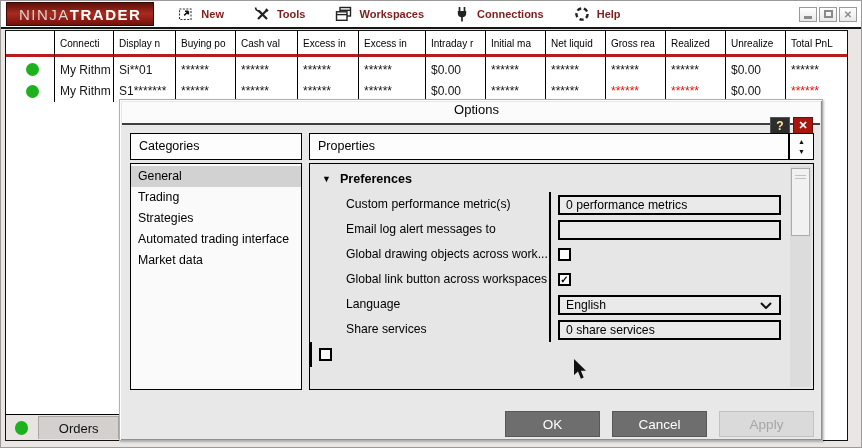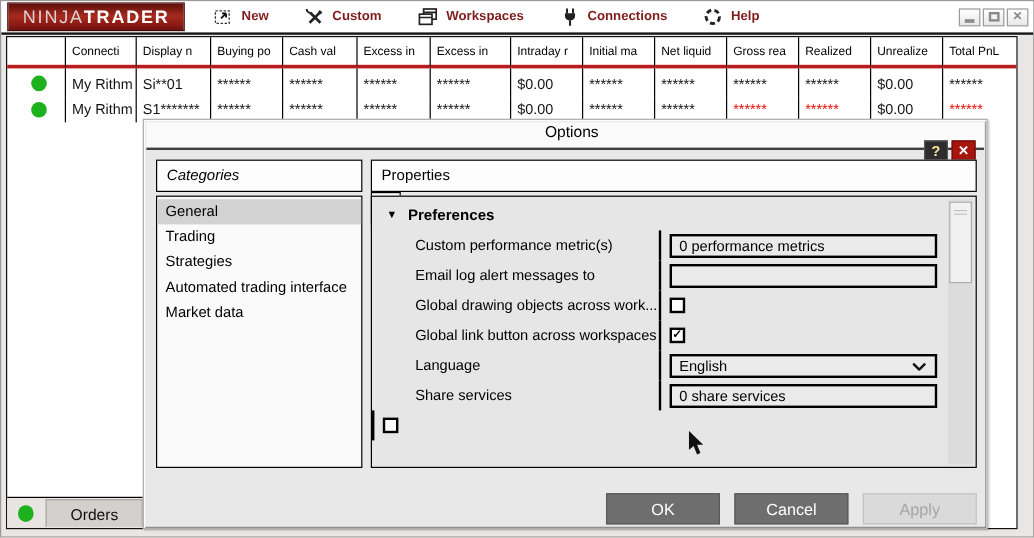--- a/index.html
+++ b/index.html
@@ -40,28 +40,28 @@
   
   .dialog { position:absolute; left:118px; top:98px; width:704px; height:342px; background:#e8e8e8; border:1px solid #b0b0b0; box-shadow:inset 1px 1px 0 #fdfdfd, inset -1px -1px 0 #8f8f8f, 1px 1px 2px rgba(0,0,0,.25); }
   .dlg-title { position:absolute; left:2px; top:2px; right:2px; height:23px; background:#fbfbfb; border-bottom:2px solid #3f3f3f; display:flex; align-items:center;flex-direction:column; }
   .dlg-title .t { margin-left:11px; font-size:13px; color:#000; }
   .dlg-btns { margin-left:auto; margin-right:7px; display:flex; gap:3px; }
   .dlg-help { width:20px; height:17px; background:#2d2d2d; border:1px solid #555; color:#ffe9a0; font-size:12px; font-weight:700; display:flex; align-items:center; justify-content:center; }
   .dlg-close { width:20px; height:17px; background:#a6150e; border:1px solid #6f0d08; color:#fff; font-size:11px; font-weight:700; display:flex; align-items:center; justify-content:center; }
 
   
   .cat { position:absolute; left:10px; top:33px; width:172px; height:257px; }
-  .cat-header { height:27px; line-height:25px; padding-left:8px; background:#fdfdfd; border:1px solid #000; font-size:12.5px; color:#000;font-style:italic; }
+  .cat-header { height:27px; line-height:25px; padding-left:8px; background:#fdfdfd; border:1px solid #000; font-size:12.5px; color:#000; }
   .cat-list { margin-top:3px; height:227px; background:#fafafa; border:1px solid #000; padding-top:2px; }
   .cat-item { height:21px; line-height:21px; padding-left:7px; font-size:12.3px; color:#000; white-space:nowrap; overflow:hidden; }
   .cat-item.selected { background:#d2d2d2; }
 
   
   .props { position:absolute; left:189px; top:33px; width:505px; height:257px; }
-  .props-headrow { display:flex; gap:0;flex-direction:column; }
+  .props-headrow { display:flex; gap:0; }
   .props-header { flex:1; height:27px; line-height:25px; padding-left:8px; background:#fdfdfd; border:1px solid #000; font-size:12.5px; color:#000; }
   .props-arrows { width:25px; height:27px; background:#fdfdfd; border:1px solid #000; display:flex; flex-direction:column; align-items:center; justify-content:center; }
   .props-arrows .a { font-size:7px; line-height:6px; color:#111; height:10px; display:flex; align-items:center; }
   .props-body { position:absolute; left:0; top:30px; right:0; bottom:0; background:#e6e6e6; border:1px solid #000; }
   .scrolltrack { position:absolute; right:2px; top:2px; bottom:2px; width:21px; background:#dcdcdc; }
   .scrollthumb { position:absolute; left:1px; right:1px; top:2px; height:68px; background:#f1f1f1; border:1px solid #ababab; }
   .scrollthumb .grip { margin:6px auto 0; width:11px; border-top:1px solid #c2c2c2; border-bottom:1px solid #c2c2c2; height:4px; }
   .group-row { display:flex; align-items:center; gap:9px; padding:8px 0 6px 12px; }
   .group-tri { font-size:9px; color:#000; }
   .group-label { font-size:12.6px; font-weight:700; color:#000; }
@@ -103,21 +103,21 @@
       </div>
       <div class="menu-item">
         <span>
             <svg width="16" height="16" viewBox="0 0 16 16">
               <path d="M4 13 L12.5 4.5" stroke="#222" stroke-width="2.2"></path>
               <path d="M12 5 l1.6 -1.6" stroke="#222" stroke-width="3"></path>
               <path d="M4.6 4.6 L13 13" stroke="#222" stroke-width="2.2"></path>
               <path d="M1.6 1.4 a3.4 3.4 0 0 0 3.4 3.4" fill="none" stroke="#222" stroke-width="1.7"></path>
             </svg>
           </span>
-        <span>Custom</span>
+        <span>Tools</span>
       </div>
       <div class="menu-item">
         <span>
             <svg width="17" height="16" viewBox="0 0 17 16">
               <rect x="5" y="1.5" width="10.5" height="8.5" fill="#fff" stroke="#222" stroke-width="1.4"></rect>
               <path d="M5 4.3 h10.5" stroke="#222" stroke-width="1.4"></path>
               <rect x="1.5" y="5.8" width="10.5" height="8.5" fill="#fff" stroke="#222" stroke-width="1.4"></rect>
               <path d="M1.5 8.6 h10.5" stroke="#222" stroke-width="1.4"></path>
             </svg>
           </span>

